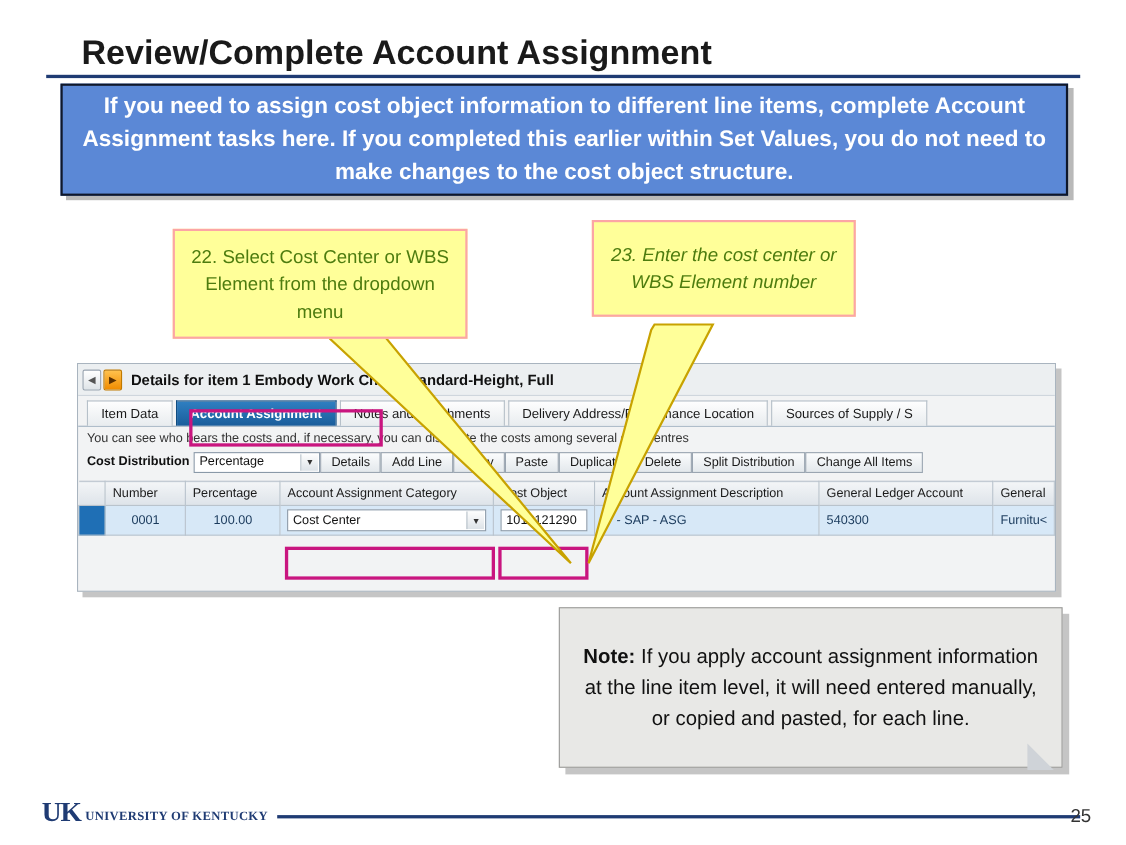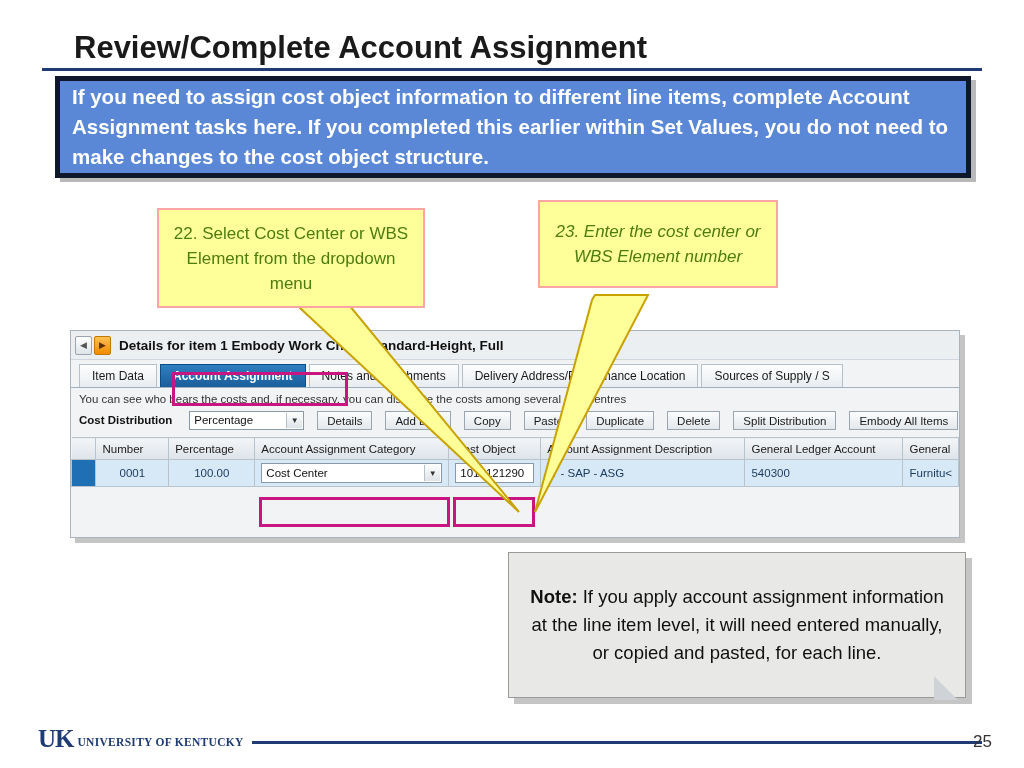--- a/index.html
+++ b/index.html
@@ -46,26 +46,27 @@
     background: #7f7f7f;
     opacity: 0.55;
   }
   #banner {
     position: absolute;
     left: 55px;
     top: 76px;
     width: 916px;
     height: 102px;
     background: #5b88d6;
-    border: 5px solid #0f172a;
+    border: 2px solid #0f172a;
     box-sizing: border-box;
     color: #ffffff;
     font-weight: bold;
     font-size: 20.5px;
     line-height: 30px;
+    text-align: center;
     display: flex;
     align-items: center;
     justify-content: center;
     padding: 0 12px;
     box-sizing: border-box;
   }
   #banner .banner-text { width: 100%; }
 
   
   .callout {
@@ -190,21 +191,21 @@
   }
   #sap-note {
     font-size: 11.5px;
     color: #333;
     padding: 5px 0 3px 8px;
   }
   #sap-toolbar {
     display: flex;
     align-items: center;
     padding-left: 8px;
-    gap: 13px;
+    gap: 0;
     height: 24px;
   }
   #cost-dist-label {
     font-weight: bold;
     font-size: 11.5px;
     margin-right: 4px;
     white-space: nowrap;
   }
   .sap-select {
     width: 115px;
@@ -450,21 +451,21 @@
       <span>Percentage</span>
       <span class="arrow">▼</span>
     </div>
     <div class="sap-btn">Details</div>
     <div class="sap-btn">Add Line</div>
     <div class="sap-btn">Copy</div>
     <div class="sap-btn">Paste</div>
     <div class="sap-btn">Duplicate</div>
     <div class="sap-btn">Delete</div>
     <div class="sap-btn">Split Distribution</div>
-    <div class="sap-btn">Embody All Items</div>
+    <div class="sap-btn">Change All Items</div>
   </div>
 
   <table id="sap-table">
     <thead>
       <tr>
         <th style="width:16px;border-left:none;"></th>
         <th style="width:66px">Number</th>
         <th style="width:78px">Percentage</th>
         <th style="width:190px">Account Assignment Category</th>
         <th style="width:82px">Cost Object</th>

